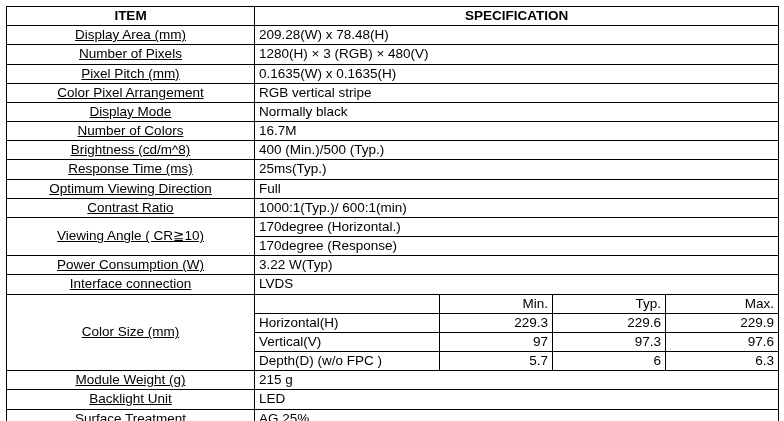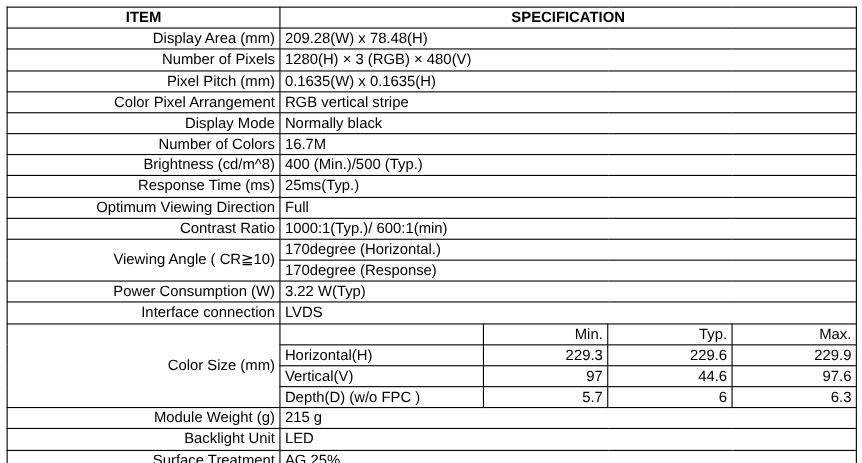--- a/index.html
+++ b/index.html
@@ -31,22 +31,23 @@
     box-sizing: border-box;
     vertical-align: middle;
   }
   .hdr {
     font-weight: bold;
     text-align: center;
     font-size: 14.5px;
     height: 22px;
   }
   .item-cell {
-    text-align: right;
+    text-align: center;
     padding-left: 6px;
+    text-decoration: underline;
   }
   .spec-cell {
     text-align: left;
   }
   .sub-label {
     text-align: left;
   }
   .num {
     text-align: right;
   }
@@ -141,21 +142,21 @@
       </tr>
       <tr>
         <td class="sub-label">Horizontal(H)</td>
         <td class="num">229.3</td>
         <td class="num">229.6</td>
         <td class="num">229.9</td>
       </tr>
       <tr>
         <td class="sub-label">Vertical(V)</td>
         <td class="num">97</td>
-        <td class="num">44.6</td>
+        <td class="num">97.3</td>
         <td class="num">97.6</td>
       </tr>
       <tr>
         <td class="sub-label">Depth(D) (w/o FPC )</td>
         <td class="num">5.7</td>
         <td class="num">6</td>
         <td class="num">6.3</td>
       </tr>
 
       <tr>

